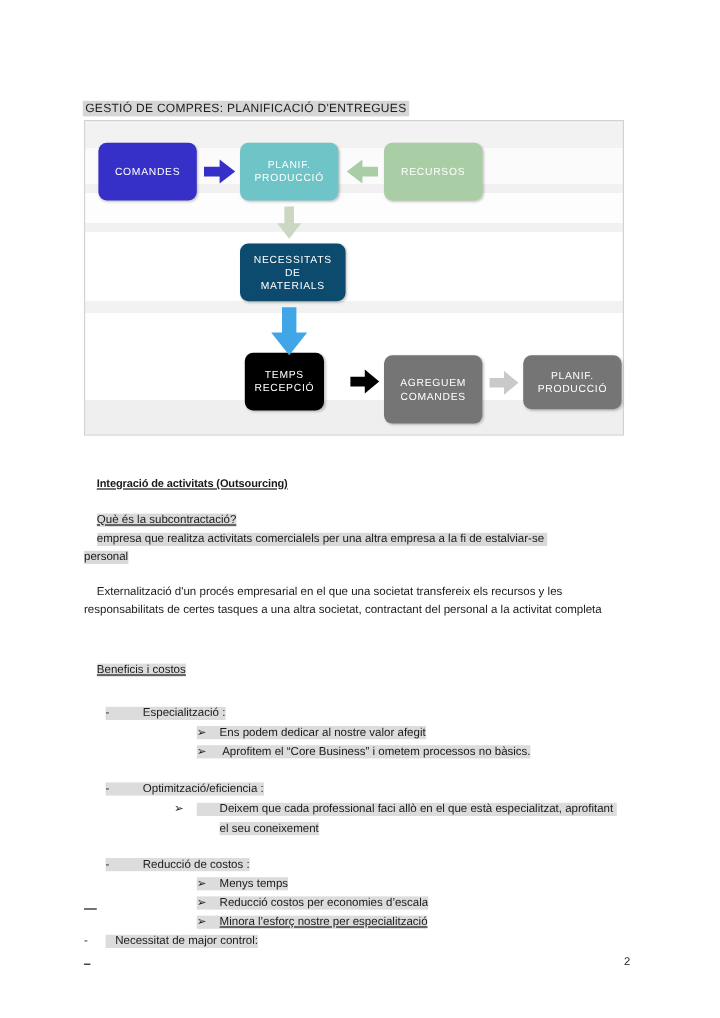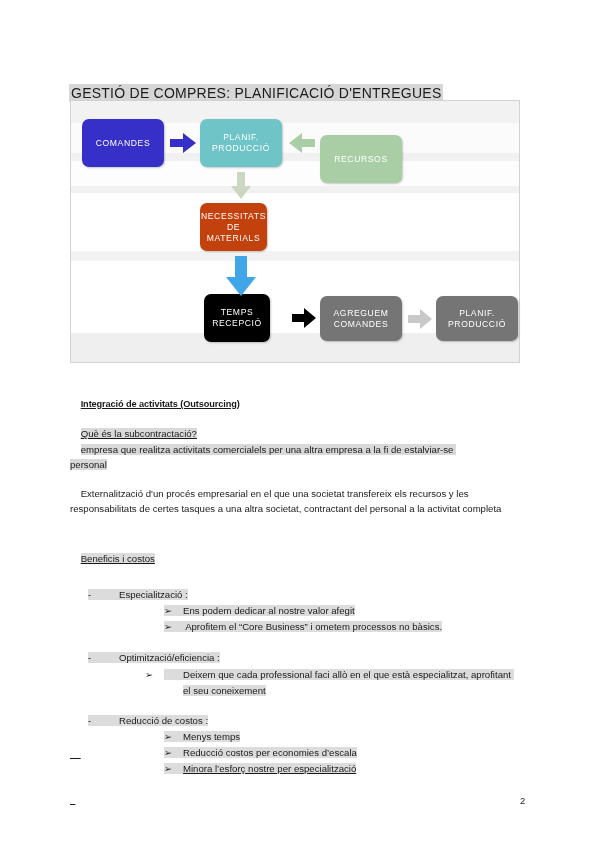--- a/index.html
+++ b/index.html
@@ -20,21 +20,21 @@
     position: absolute;
     inset: 0;
     background: #ffffff;
   }
 
   
   .diagram-title {
     position: absolute;
     left: 69px;
     top: 84px;
-    font-size: 14px;
+    font-size: 10px;
     letter-spacing: 0.25px;
     color: #1c1c1c;
     background: #d6d6d6;
     padding: 1px 2px 1px 2px;
     white-space: nowrap;
   }
 
   .diagram-frame {
     position: absolute;
     left: 70px;
@@ -65,24 +65,24 @@
     text-align: center;
     font-size: 8.6px;
     letter-spacing: 0.6px;
     line-height: 11px;
     color: #ffffff;
     box-shadow: 1px 1px 2px rgba(0,0,0,0.22);
     white-space: pre-line;
   }
   .node-comandes   { left: 82px;  top: 119px; width: 82px; height: 48px; background: #3730c8; }
   .node-planif1    { left: 200px; top: 119px; width: 82px; height: 48px; background: #6ec4c6; }
-  .node-recursos   { left: 320px; top: 119px; width: 82px; height: 48px; background: #a9cda4; margin-top: 16px; }
-  .node-necessitats{ left: 200px; top: 203px; width: 67px; height: 48px; background: #c2410c; }
+  .node-recursos   { left: 320px; top: 119px; width: 82px; height: 48px; background: #a9cda4; }
+  .node-necessitats{ left: 200px; top: 203px; width: 88px; height: 48px; background: #0c4a6e; }
   .node-temps      { left: 204px; top: 294px; width: 66px; height: 48px; background: #000000; }
-  .node-agreguem   { left: 320px; top: 296px; width: 82px; height: 45px; background: #757575; }
+  .node-agreguem   { left: 320px; top: 296px; width: 82px; height: 57px; background: #757575; }
   .node-planif2    { left: 436px; top: 296px; width: 82px; height: 45px; background: #757575; }
 
   
   .arrow {
     position: absolute;
   }
   .arrow svg { display: block; overflow: visible; }
 
   
   .txt {
@@ -221,16 +221,19 @@
   <div class="txt block" style="left:70px; top:698px;">
     <span class="line lvl2"><span class="hl-light"><span class="arrow-marker">➢</span><span>Menys temps</span></span></span>
   </div>
   <div class="txt block" style="left:70px; top:714px;">
     <span class="line lvl2"><span class="hl-light"><span class="arrow-marker">➢</span><span>Reducció costos per economies d’escala</span></span></span>
   </div>
   <div class="txt block" style="left:70px; top:730px;text-decoration:underline;">
     <span class="line lvl2"><span class="hl-light"><span class="arrow-marker">➢</span><span>Minora l’esforç nostre per especialització</span></span></span>
   </div>
 
+  <div class="txt block" style="left:70px; top:746px;">
+    <span class="line lvl1"><span class="hl-light"><span class="dash-marker" style="width:26px; margin-left:-18px;">-</span><span>Necessitat de major control:</span></span></span>
+  </div>
 
   <div class="page-number">2</div>
 
 </div>
 
 </body></html>

